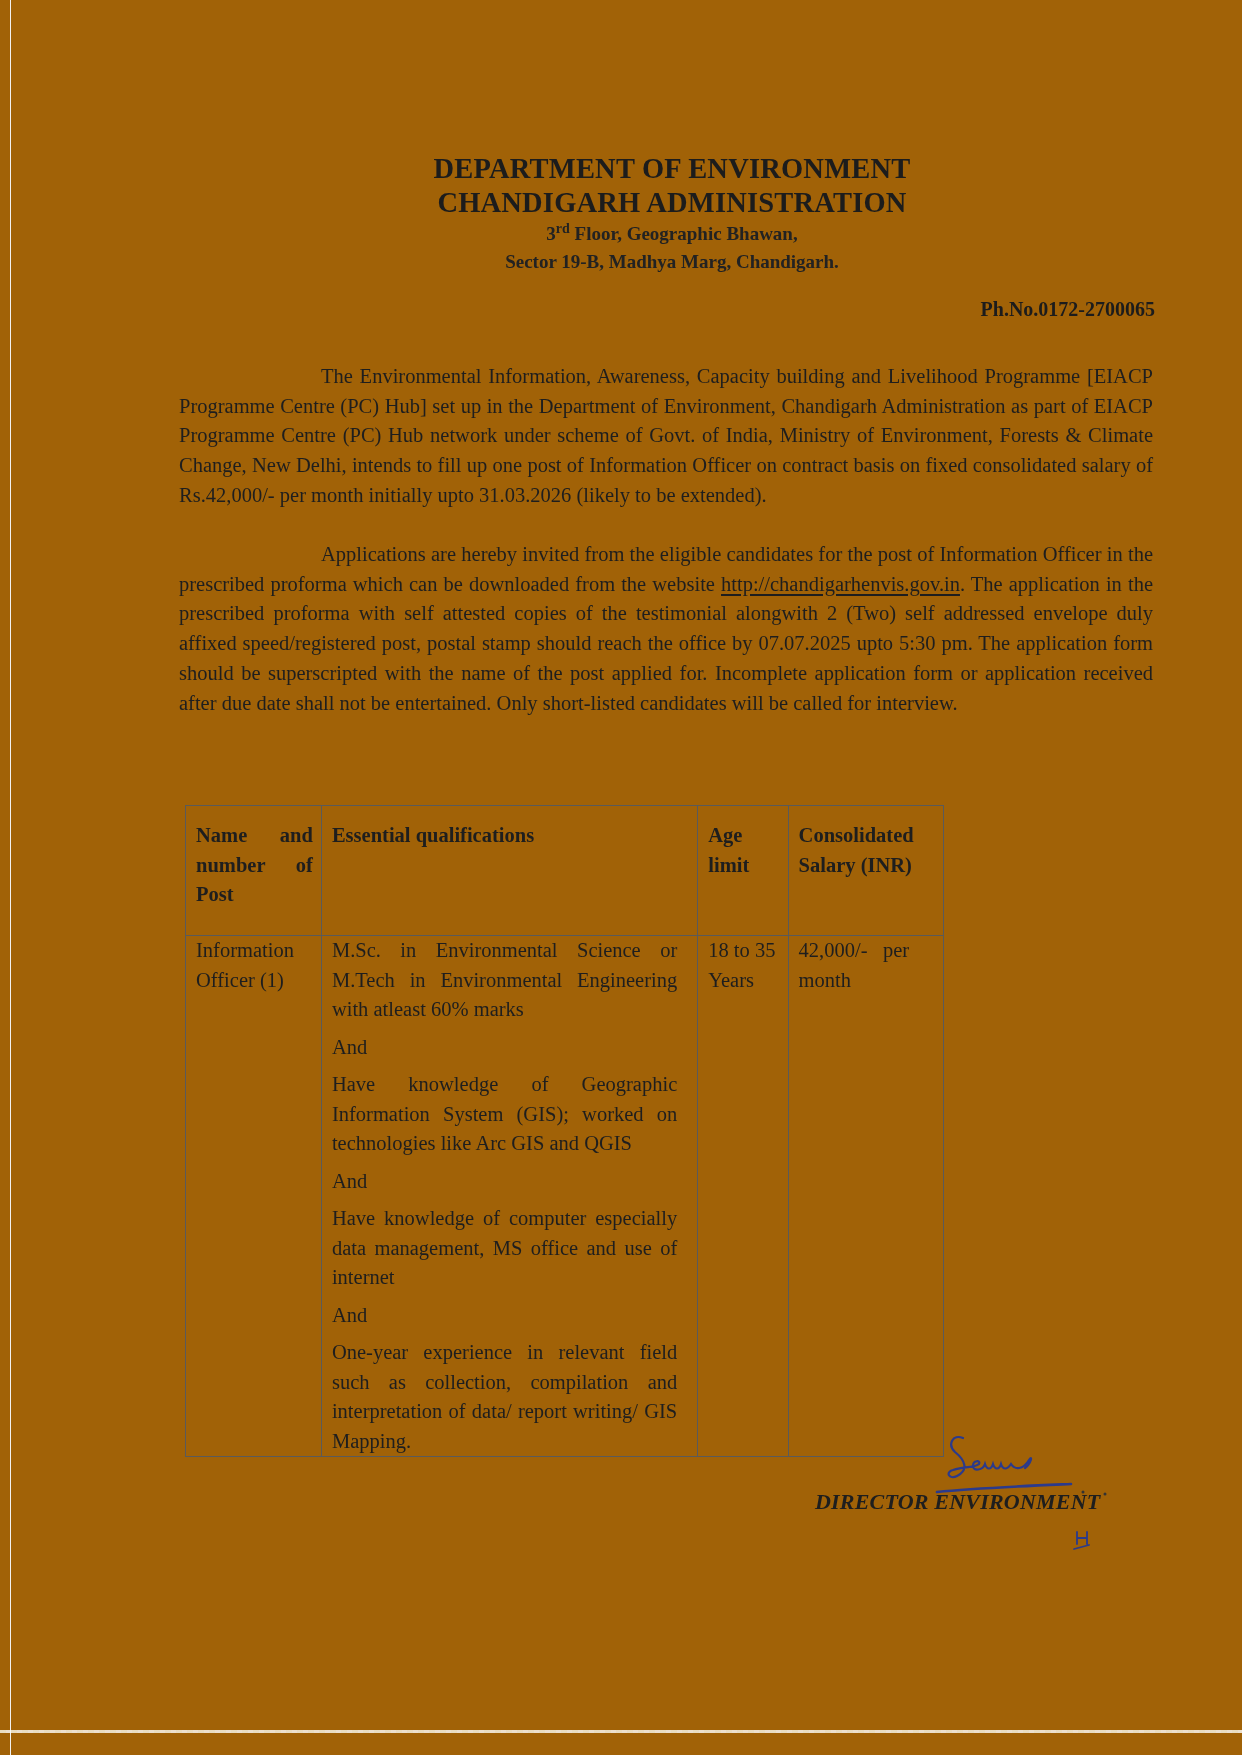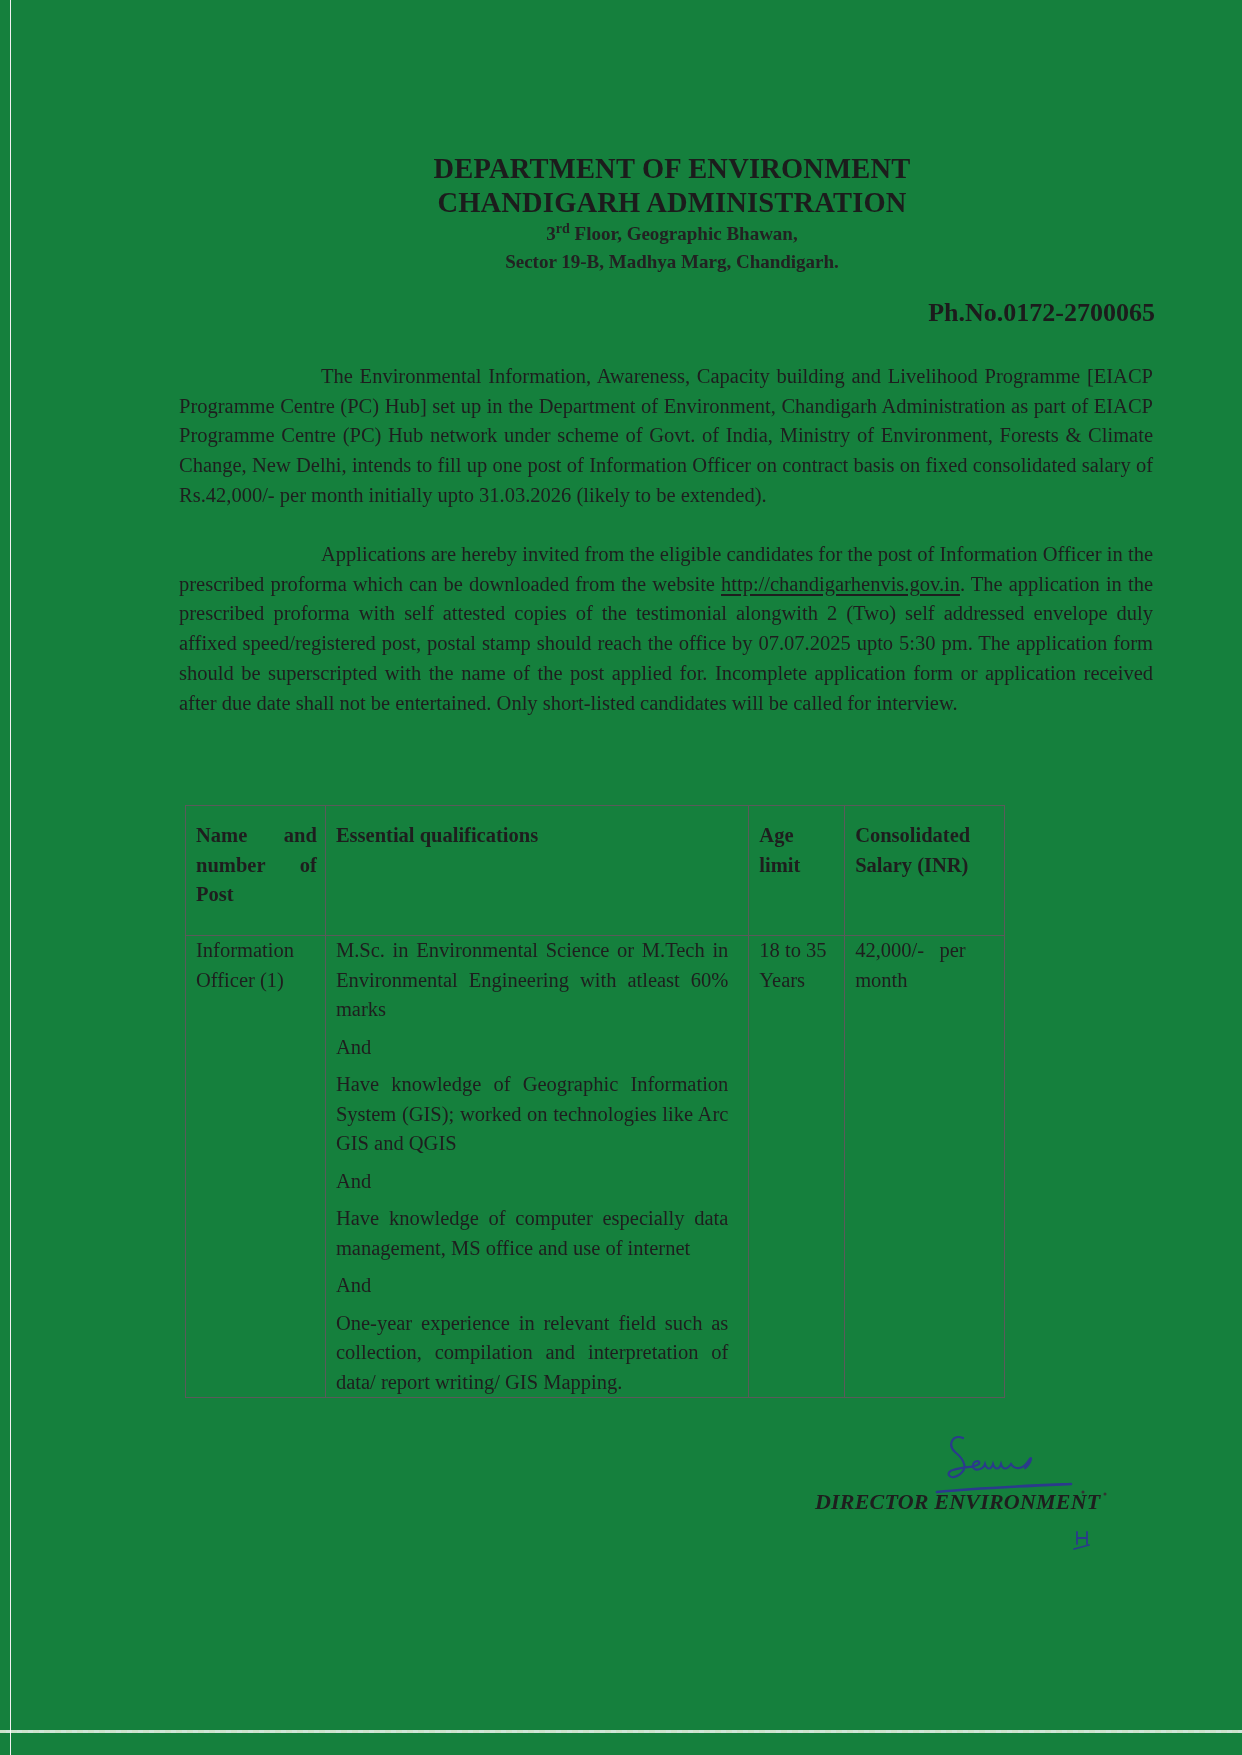--- a/index.html
+++ b/index.html
@@ -1,40 +1,40 @@
 <!DOCTYPE html>
 <html><head>
 <meta charset="utf-8">
 <style>
   html, body { margin: 0; padding: 0; background: #ffffff; }
   body {
     width: 1242px; height: 1755px; position: relative; overflow: hidden;
     font-family: "Liberation Serif", "DejaVu Serif", serif;
     color: #1a1a1a;
   }
-  .page { position: absolute; left: 0; top: 0; width: 1242px; height: 1755px; background: #15803d; }
+  .page { position: absolute; left: 0; top: 0; width: 1242px; height: 1755px; background: #a16207; }
   .left-edge { position: absolute; left: 10px; top: 0; width: 1px; height: 1755px; background: #f1f1f1; }
   .scan-noise { position: absolute; left: 0; top: 1730px; width: 1242px; height: 3px;
     background: repeating-linear-gradient(90deg, #fbfbef 0 6px, #ffffff 6px 11px); opacity: 0.8; }
 
   .header { position: absolute; left: 0; top: 152px; width: 1344px; text-align: center; }
   .header .org { font-weight: bold; font-size: 28.5px; line-height: 34px; letter-spacing: 0.2px; color: #1c1c1c; }
   .header .addr { font-weight: bold; font-size: 19px; line-height: 28px; color: #222; }
   .header sup { font-size: 14px; vertical-align: 7px; line-height: 0; }
 
-  .phone { position: absolute; right: 87px; top: 298px; font-weight: bold; font-size: 26px; color: #1c1c1c; }
+  .phone { position: absolute; right: 87px; top: 298px; font-weight: bold; font-size: 20px; color: #1c1c1c; }
 
   .para { position: absolute; left: 179px; width: 974px; font-size: 20.5px; line-height: 29.7px;
     text-align: justify; color: #1e1e1e; }
   .para .indent { display: inline-block; width: 142px; }
   .p1 { top: 362px; }
   .p2 { top: 540px; }
   .url { text-decoration: underline; text-underline-offset: 3px; }
 
-  table.posts { position: absolute; left: 185px; top: 805px; width: 820px; border-collapse: collapse;
+  table.posts { position: absolute; left: 185px; top: 805px; width: 759px; border-collapse: collapse;
     font-size: 20.5px; line-height: 29.5px; color: #1e1e1e; }
   table.posts th, table.posts td { border: 1.5px solid #5a5a5a; vertical-align: top; padding: 0; }
   table.posts th { font-weight: bold; text-align: left; height: 114px; padding-top: 15px; }
   .c1 { width: 148px; } .c2 { width: 529px; } .c3 { width: 107px; } .c4 { width: 169px; }
   .cellpad { padding: 0 8px 0 10px; }
   .justify { text-align: justify; }
   .qual-block { margin: 0 12px 8px 0; }
   td.body-cell { padding-top: 13px; padding-bottom: 7px; }
   .and { margin: 0 0 8px 0; }
 

